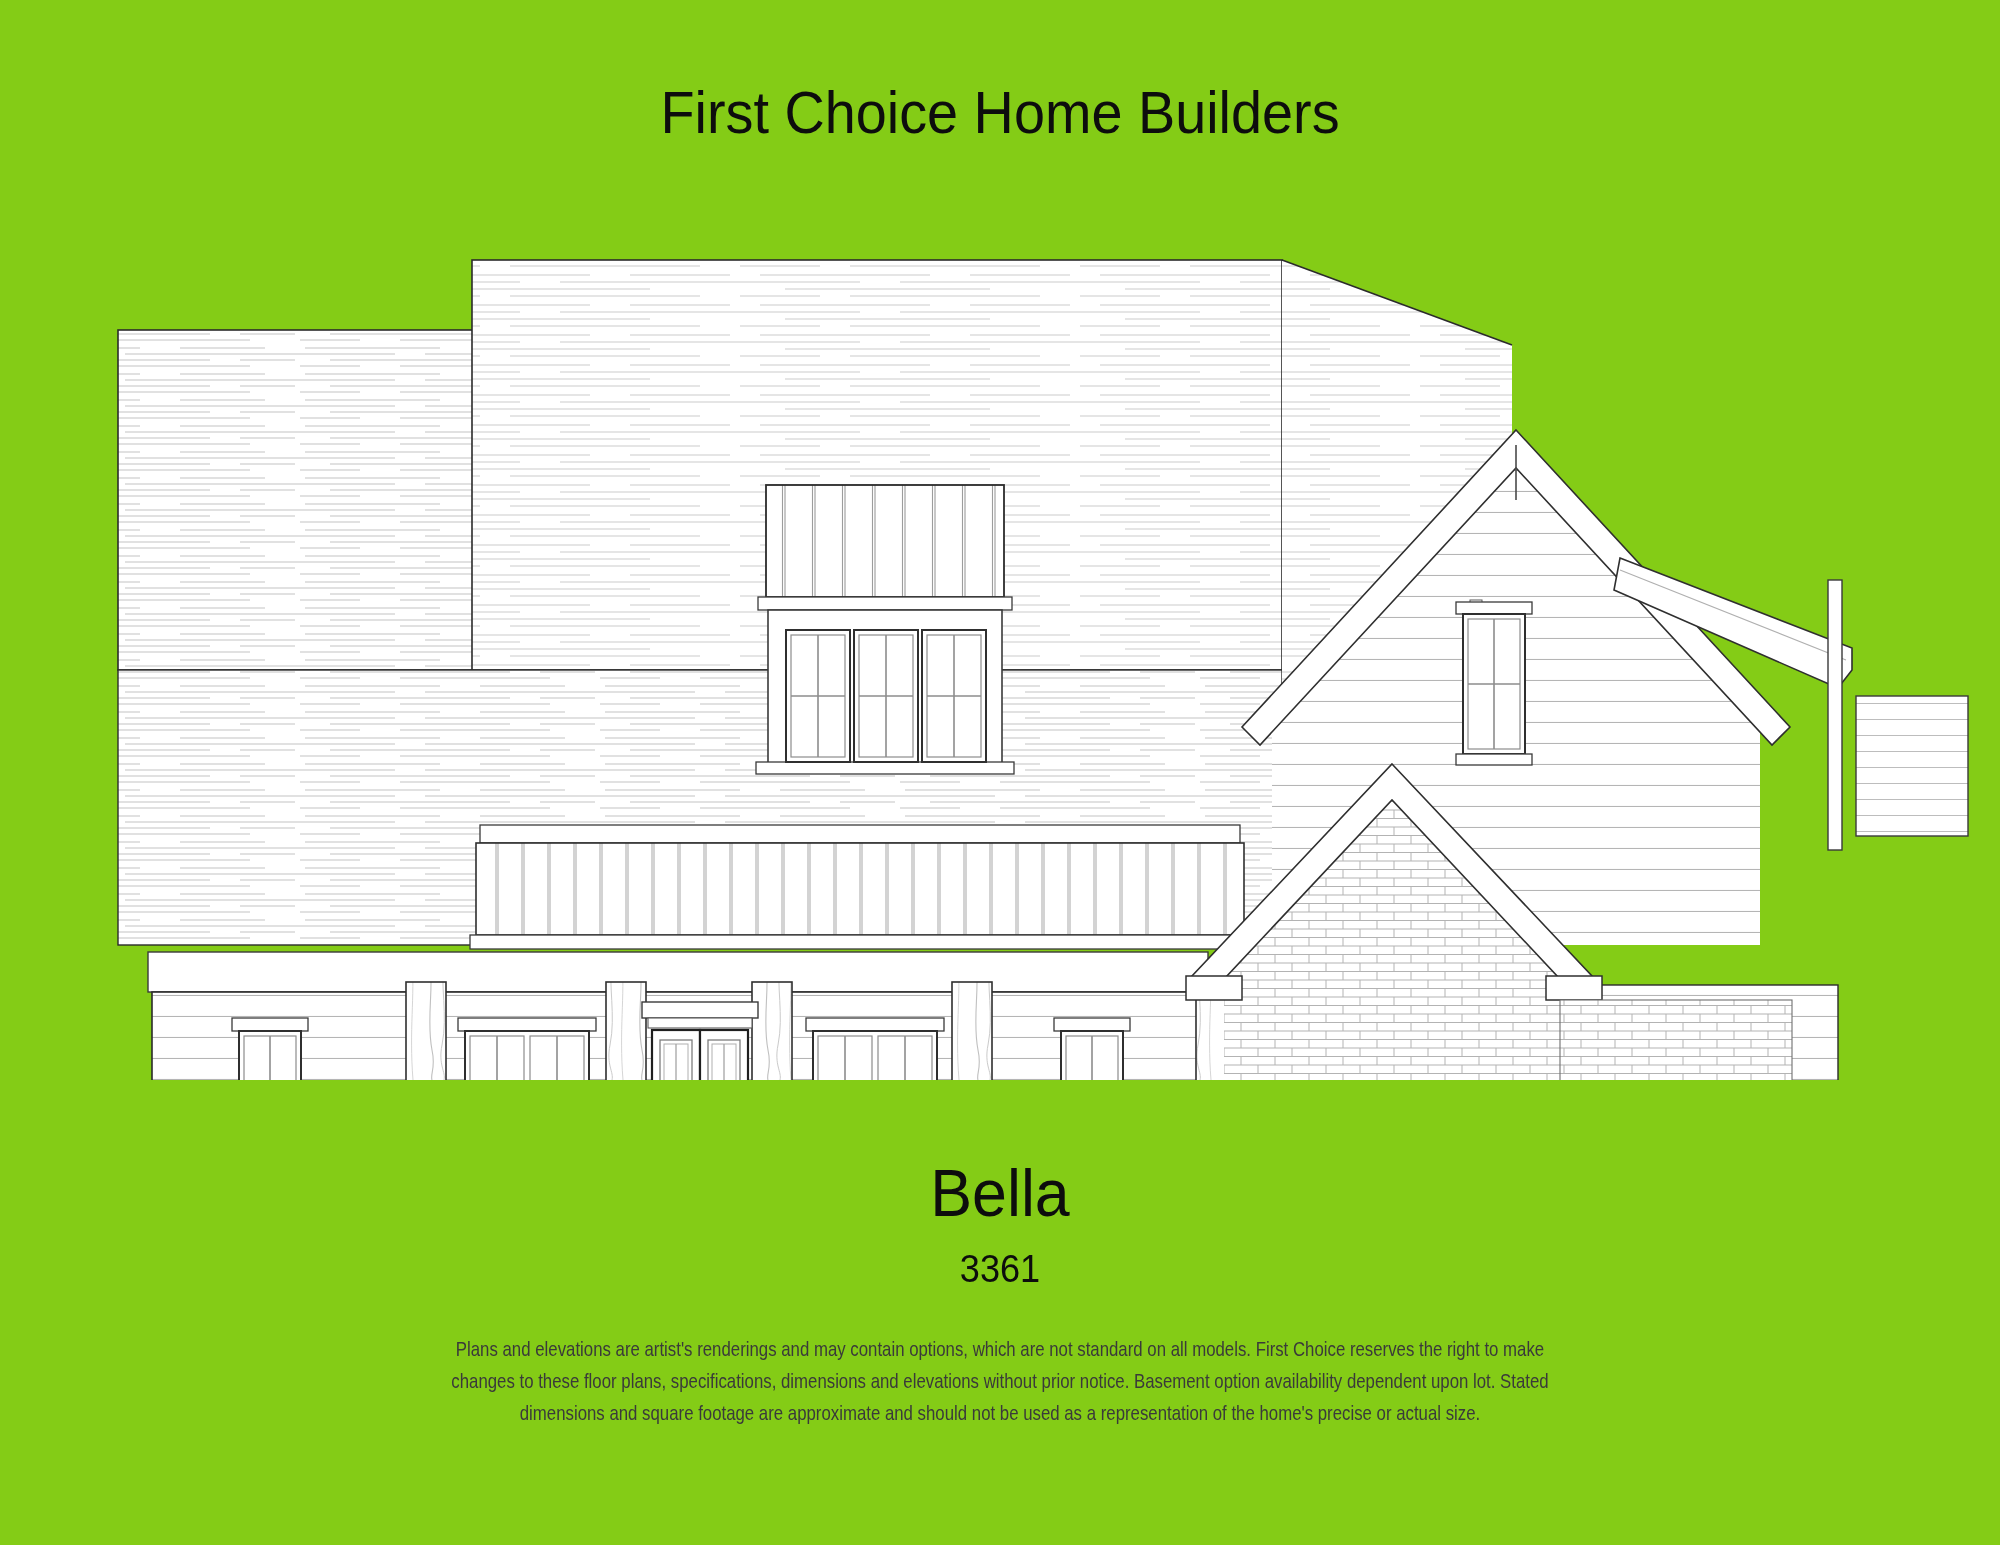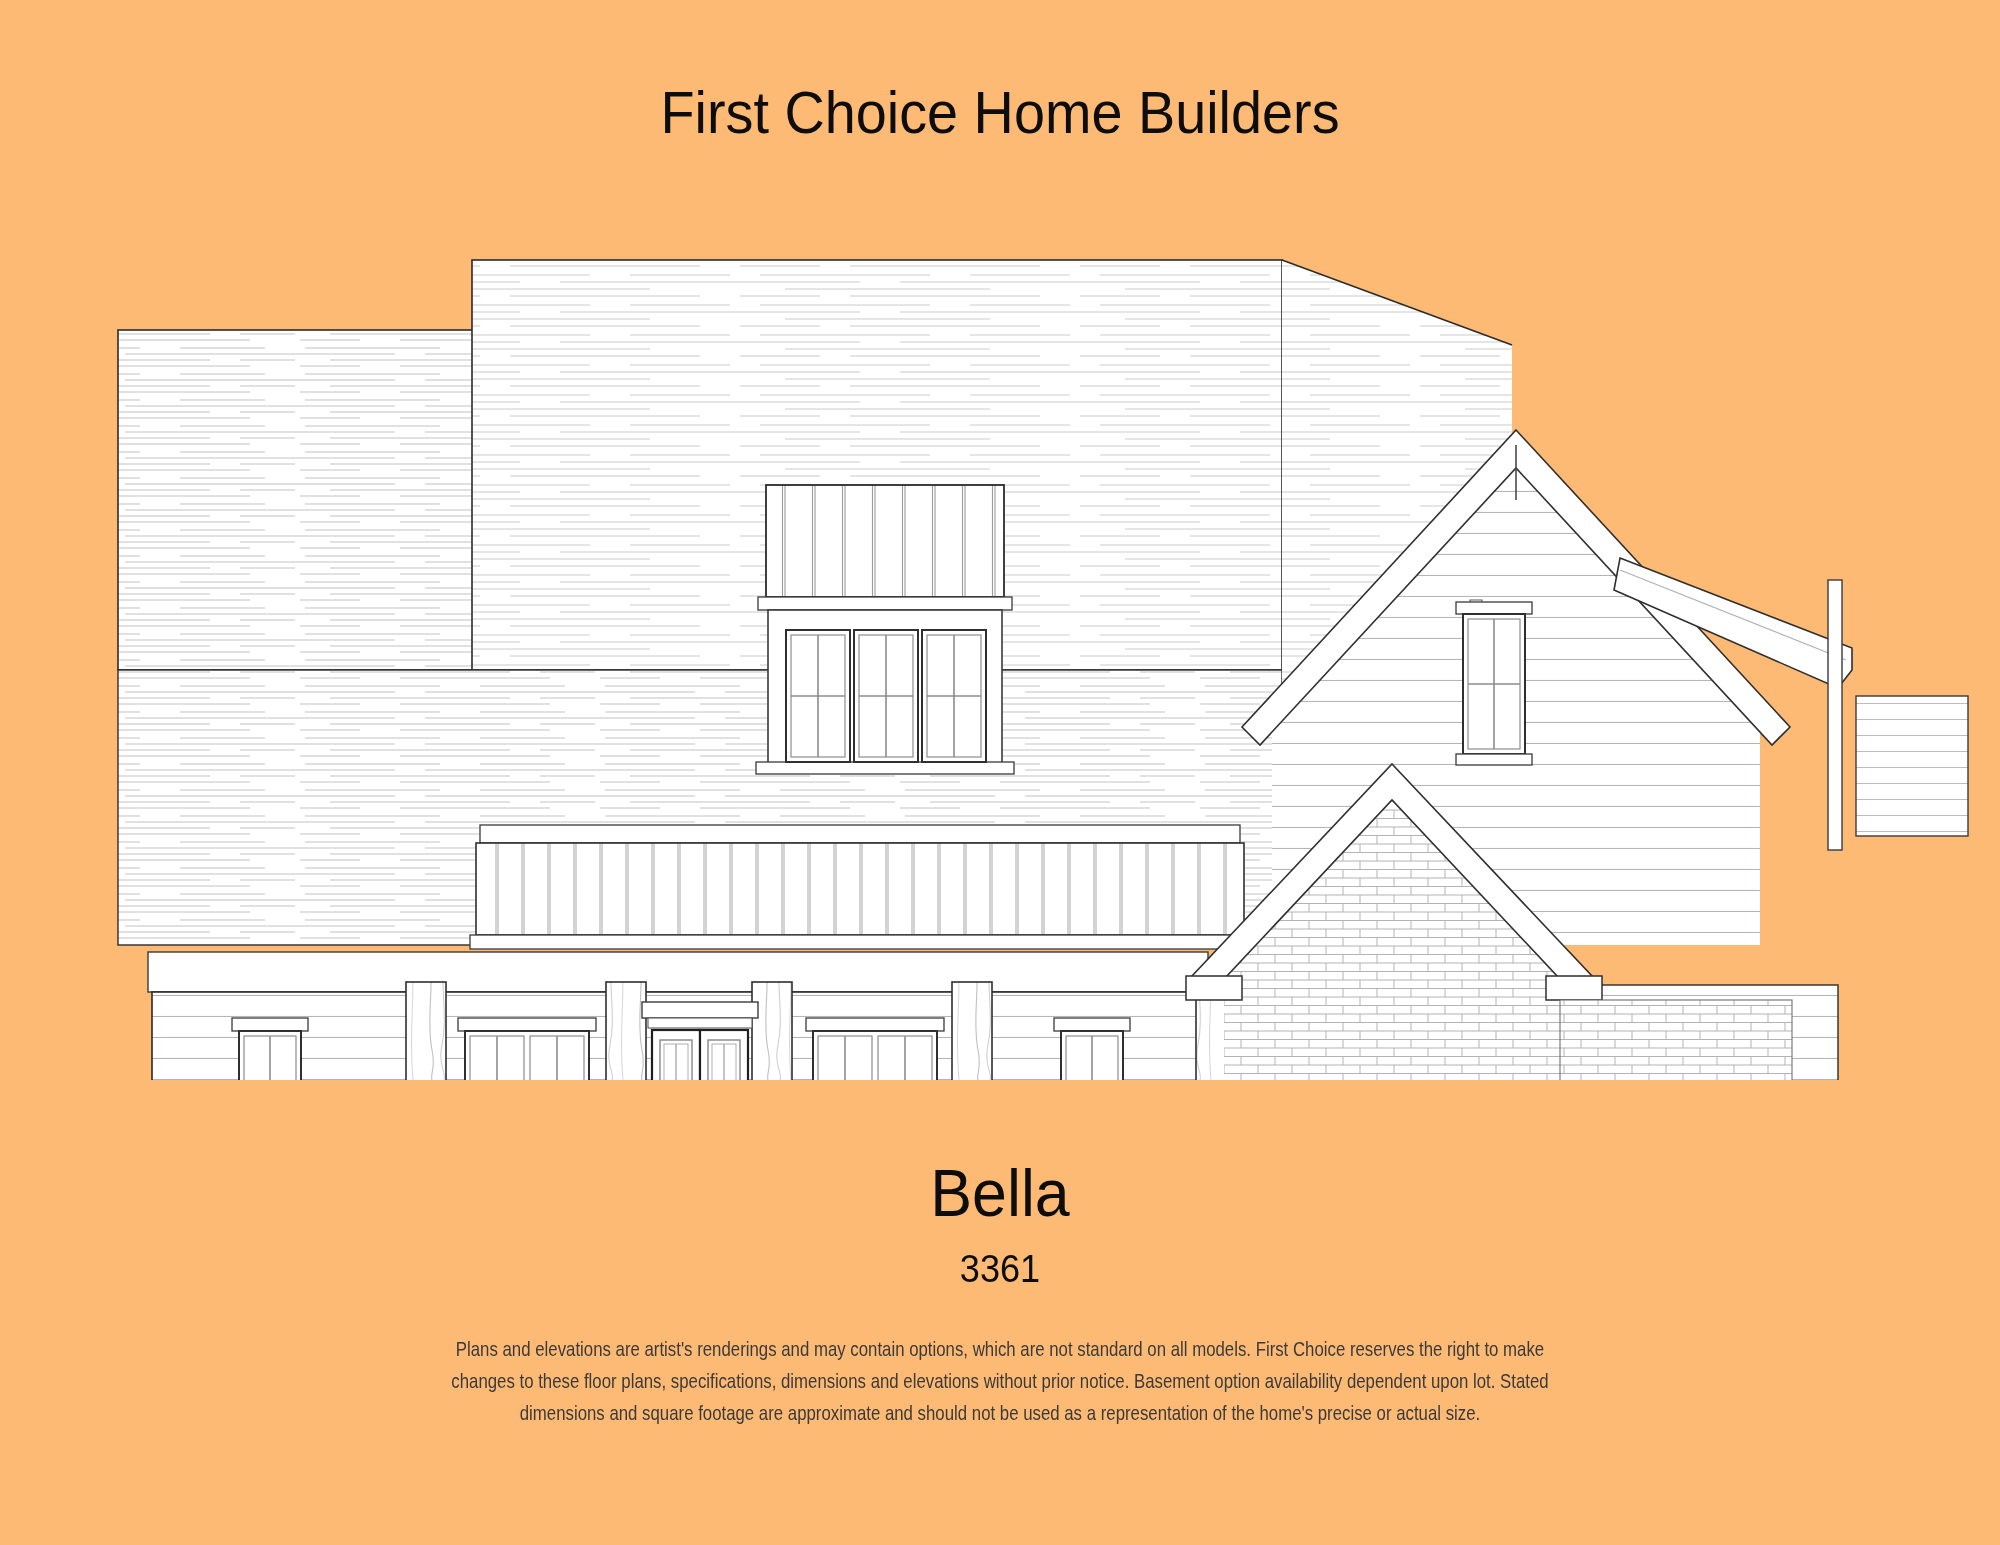--- a/index.html
+++ b/index.html
@@ -3,21 +3,21 @@
 <meta charset="utf-8">
 <style>
   html,body{margin:0;padding:0;background:#ffffff;}
   body{
     width:2000px;height:1545px;
     font-family:"Liberation Sans",sans-serif;
     color:#000;
     overflow:hidden;
     position:relative;
   }
-  .page{position:absolute;inset:0;background:#fdba74;}
+  .page{position:absolute;inset:0;background:#84cc16;}
 
   .builder-title{
     position:absolute;top:78px;left:0;width:2000px;
     text-align:center;
     font-family:"Liberation Sans",sans-serif;
     font-size:60px;
     font-weight:400;
     letter-spacing:0px;
     transform:scaleX(0.93);
     color:#0d0d0d;

